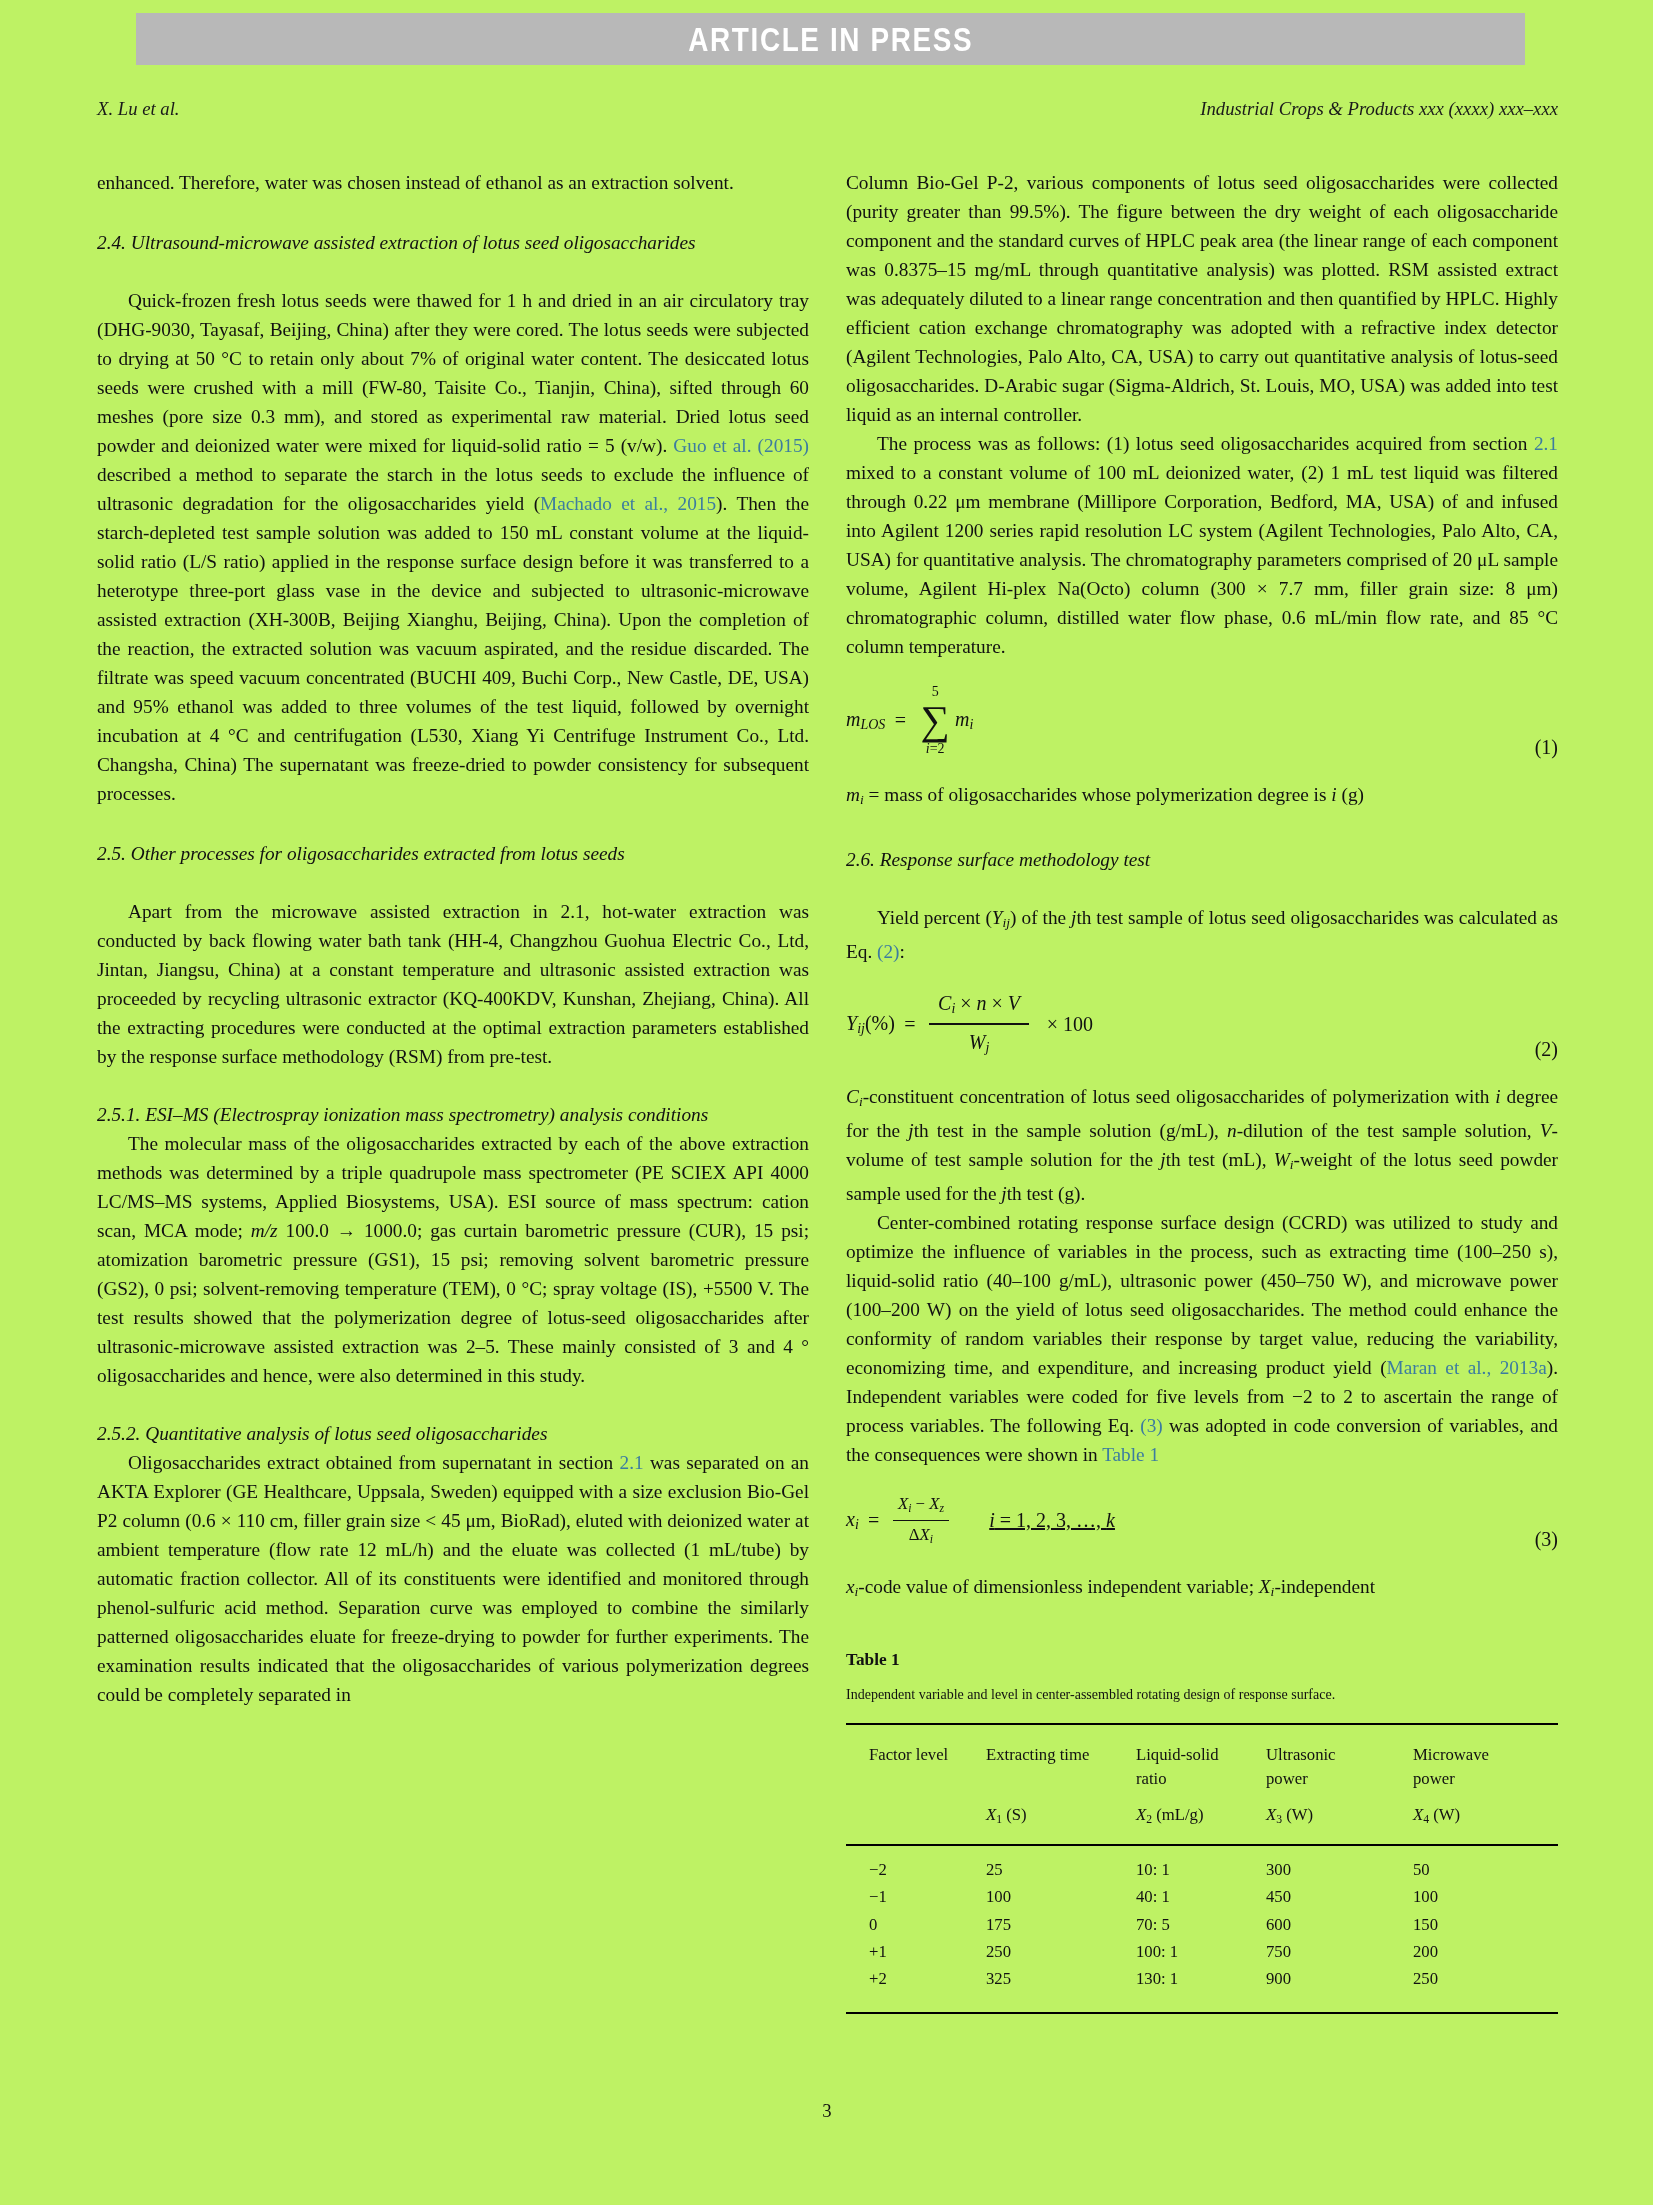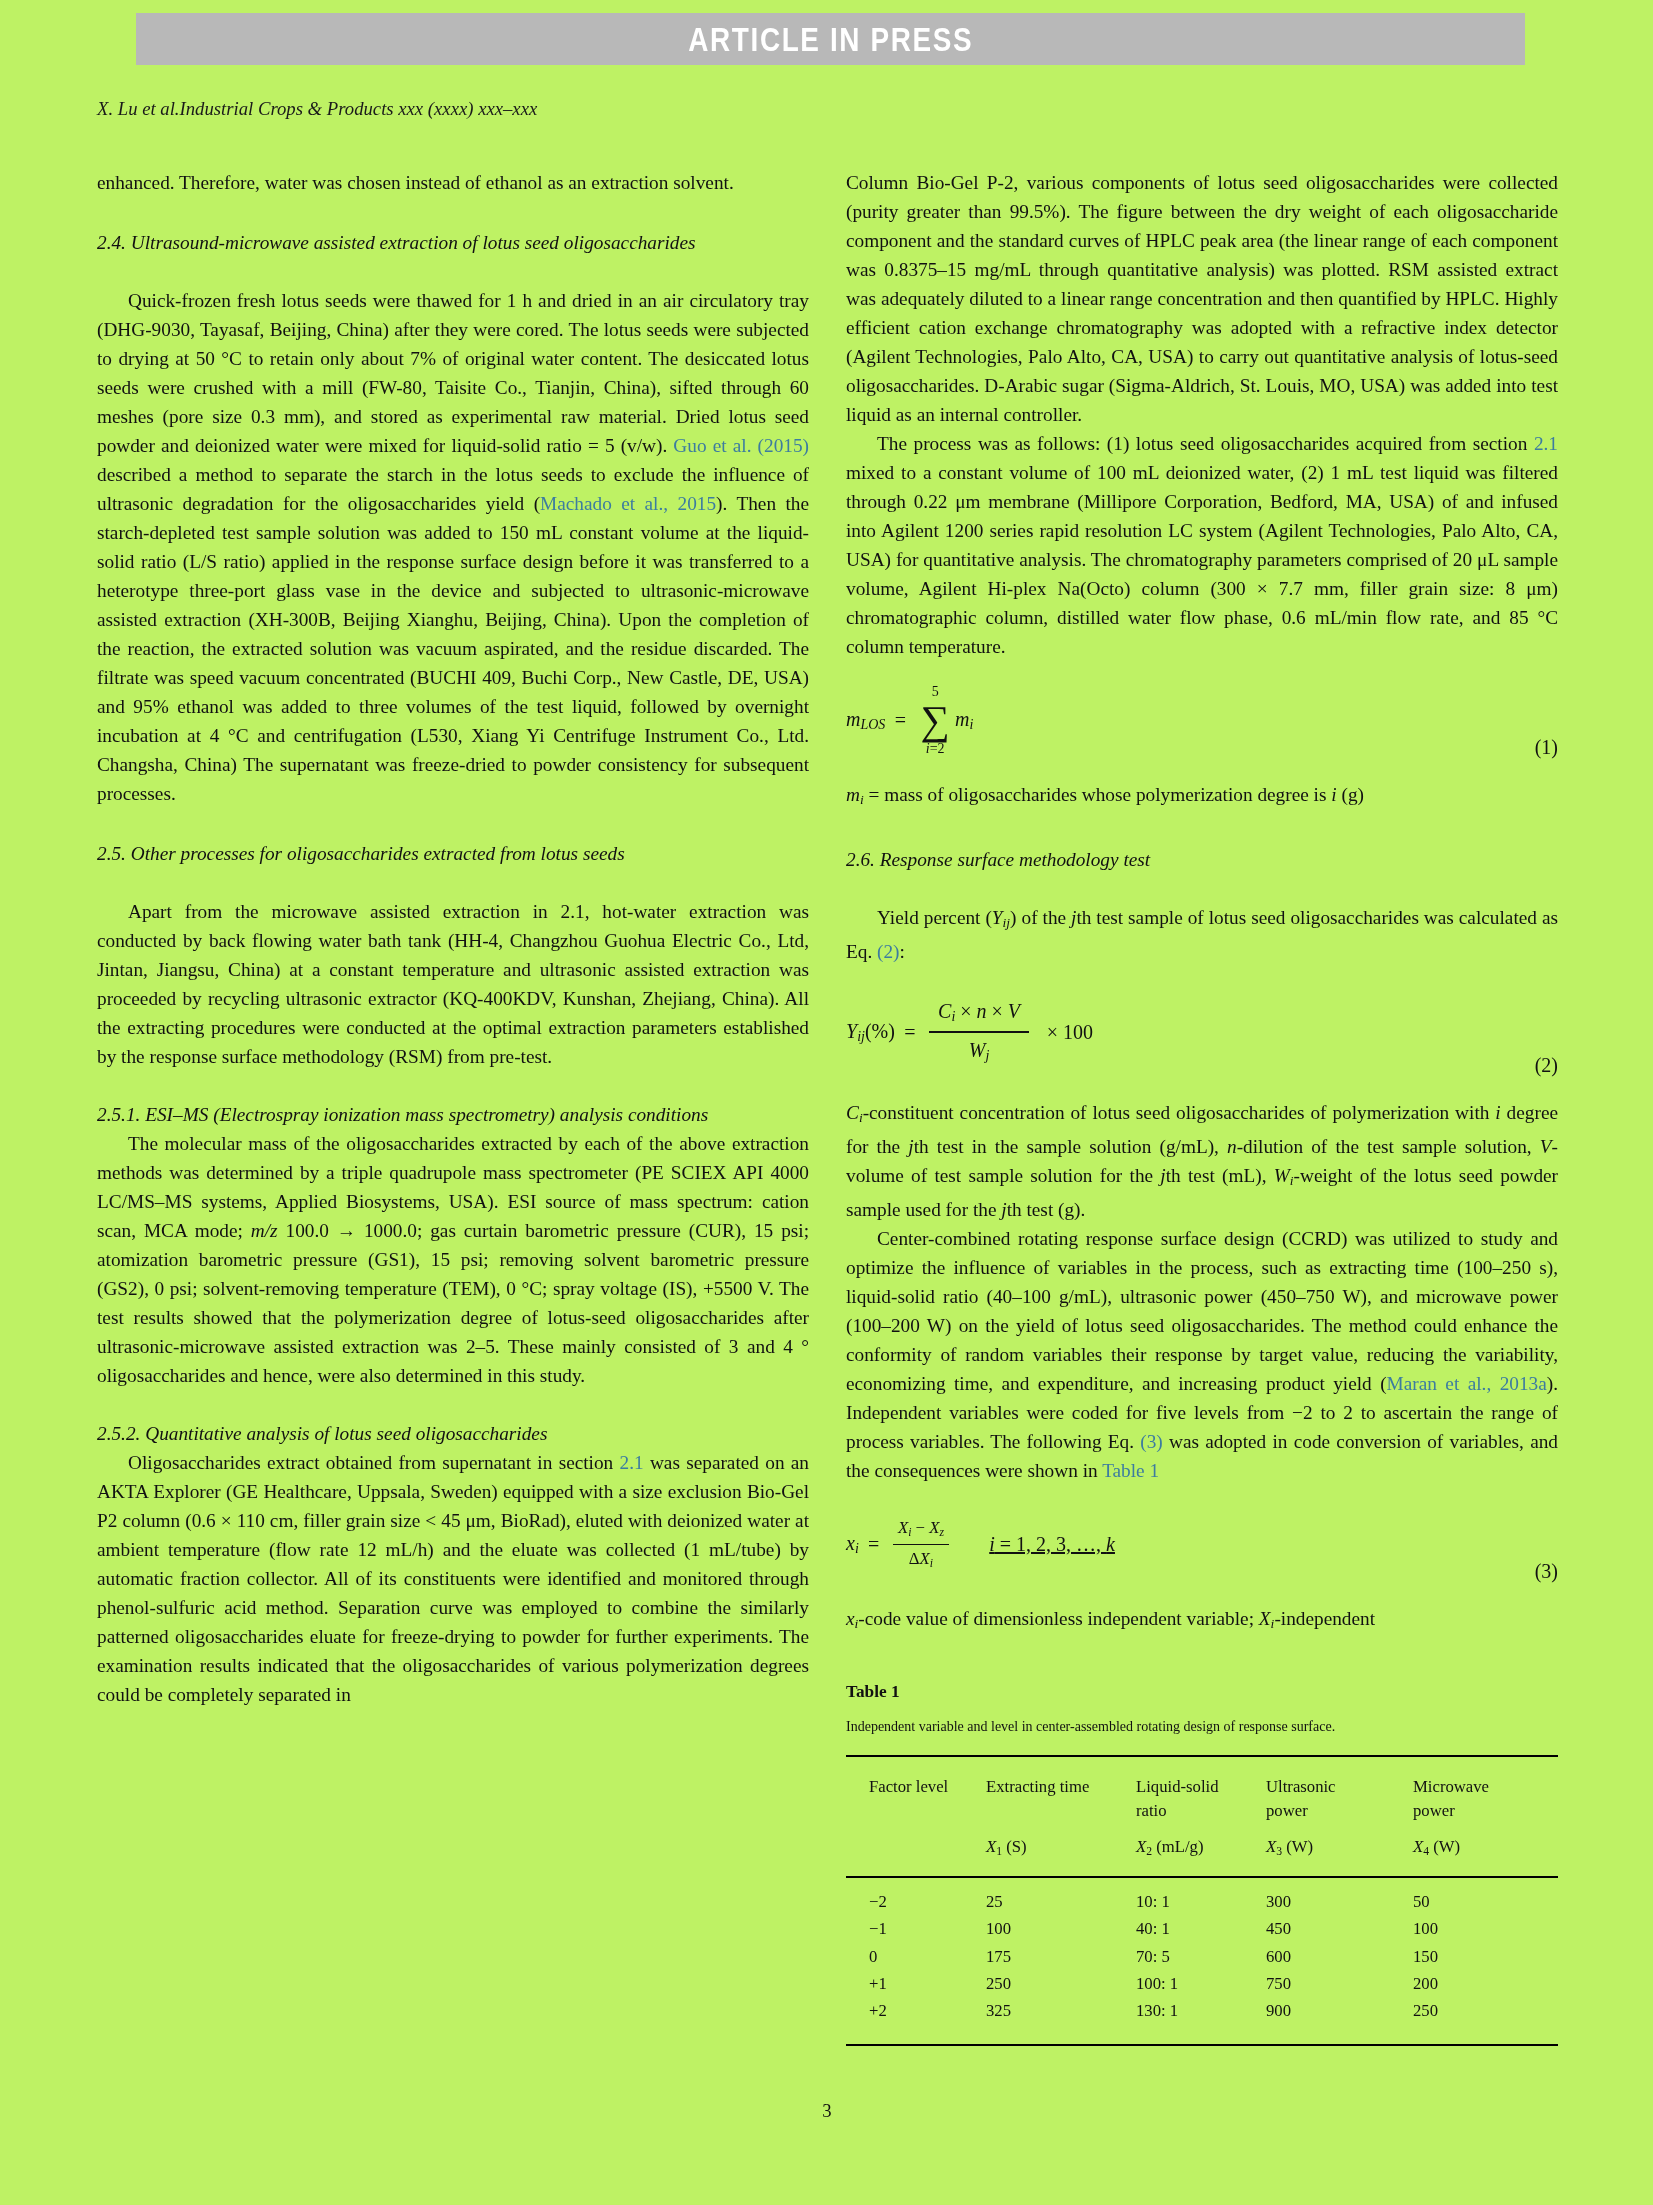--- a/index.html
+++ b/index.html
@@ -4,40 +4,40 @@
 <style>
   :root{ --link:#3c7ca0; --banner-bg:#b8b8b8; --banner-fg:#ffffff; }
   html,body{margin:0;padding:0;background:#ffffff;}
   .page{position:relative;width:1654px;height:2205px;background:#bef264;
         font-family:"Liberation Serif",serif;color:#111;overflow:hidden;}
   .banner{position:absolute;left:136px;top:13.3px;width:1389px;height:52px;
           background:var(--banner-bg);display:flex;align-items:center;justify-content:center;}
   .banner-text{font-family:"Liberation Sans",sans-serif;font-weight:bold;font-size:34px;
           color:var(--banner-fg);letter-spacing:2px;transform:scaleX(0.82);white-space:nowrap;}
   .head-row{position:absolute;left:97px;top:98px;width:1461px;display:flex;
-          font-style:italic;font-size:18.7px;color:#1a1a1a;}
+          justify-content:space-between;font-style:italic;font-size:18.7px;color:#1a1a1a;}
   .columns{position:absolute;left:97px;top:168px;width:1461px;display:flex;gap:37px;}
   .col{width:712px;font-size:19.3px;line-height:29px;text-align:justify;}
   .para{margin:0;}
   .indent{text-indent:31px;font-family:Liberation Serif, serif;}
   .sec{font-size:19.3px;font-weight:normal;font-style:italic;margin:31px 0 29px;line-height:29px;}
   .sec.sub{margin:29px 0 0;}
   .s-l{color:var(--link);}
   .s-i{font-style:italic;}
   .s-is{font-style:italic;font-size:0.7em;vertical-align:-0.22em;}
   .s-s{font-size:0.7em;vertical-align:-0.22em;}
   .eq{position:relative;display:flex;align-items:center;margin:24px 0;font-size:20px;
       line-height:1.25;text-align:left;text-indent:0;}
   .eq .eq-op{margin:0 9.3px;}
   .eq-label{position:absolute;right:0;bottom:-4px;}
   .sum{display:inline-flex;flex-direction:column;align-items:center;margin:0 5.3px;}
   .sum-top{font-size:14px;line-height:1;}
   .sum-sym{font-size:41px;line-height:1.05;}
   .sum-bot{font-size:14px;line-height:1;}
-  .frac{display:inline-flex;flex-direction:column;align-items:center;margin:8px 4px;}
+  .frac{display:inline-flex;flex-direction:column;align-items:center;margin:0 4px;}
   .frac .num{border-bottom:2px solid #111;padding:1.3px 9.3px 5.3px;}
   .frac .den{padding:5.3px 9.3px 1.3px;}
   .eq-tail{margin-left:13.3px;}
   .eq-small .frac{font-size:16.7px;}
   .eq-small .frac .num{border-bottom:1.3px solid #111;padding:0.7px 5.3px 4px;}
   .eq-small .frac .den{padding:4px 5.3px 0.7px;}
   .eq-small .eq-tail{margin-left:36px;text-decoration:underline;}
   .tablewrap{margin-top:39px;text-align:left;}
   .tab-title{font-weight:bold;font-size:17.3px;margin-bottom:9.3px;}
   .tab-caption{font-size:14px;line-height:23px;margin-bottom:17px;}

